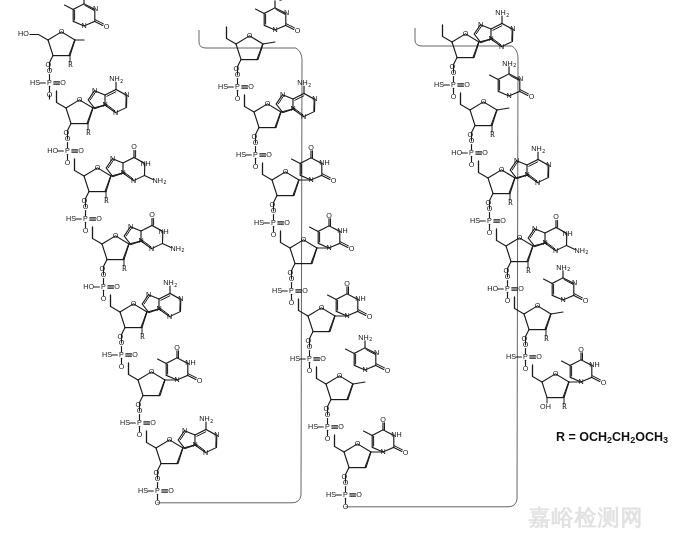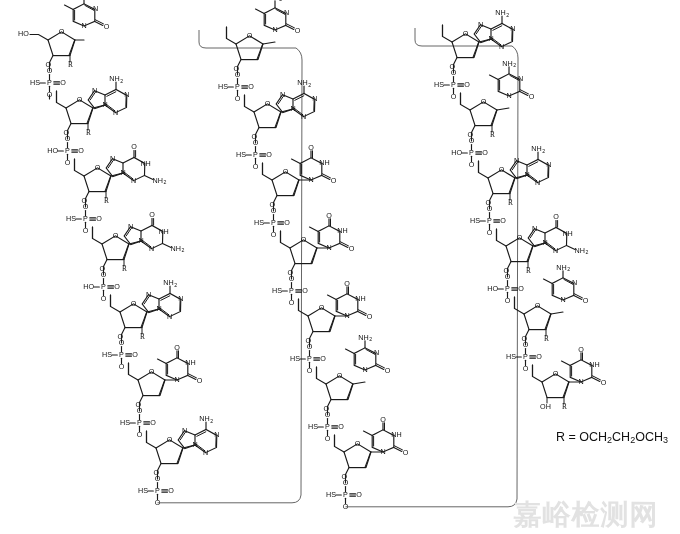--- a/index.html
+++ b/index.html
@@ -10,32 +10,32 @@
     color:#000;
   }
   #stage{position:absolute;left:0;top:0;width:680px;height:534px;}
   svg#struct{position:absolute;left:0;top:0;width:680px;height:534px;display:block;}
   .wm{
     position:absolute;right:8px;bottom:4px;width:172px;
     text-align:center;user-select:none;pointer-events:none;
   }
   .wm-cn{
     font-family:"DejaVu Sans", sans-serif;
-    font-size:28px;letter-spacing:1px;color:#e2e2e2;line-height:1.08;
+    font-size:22px;letter-spacing:1px;color:#e2e2e2;line-height:1.08;
     font-weight:700;white-space:nowrap;
   }
   .wm-en{
     font-family:"Liberation Serif", serif;
     font-style:italic;font-size:21px;color:#e4e4e4;line-height:1.1;
     white-space:nowrap;
   }
   .rlabel{
     position:absolute;left:556px;top:430px;
     font-family:"Liberation Sans", sans-serif;
-    font-size:12.5px;color:#111;white-space:nowrap;
+    font-size:12.5px;color:#111;white-space:nowrap;font-weight:bold;
   }
   .rlabel sub{font-size:9px;vertical-align:-2px;}
 </style>
 </head>
 <body>
 
 <div id="stage">
 
 <svg id="struct" viewBox="0 0 680 534">
   <defs>

